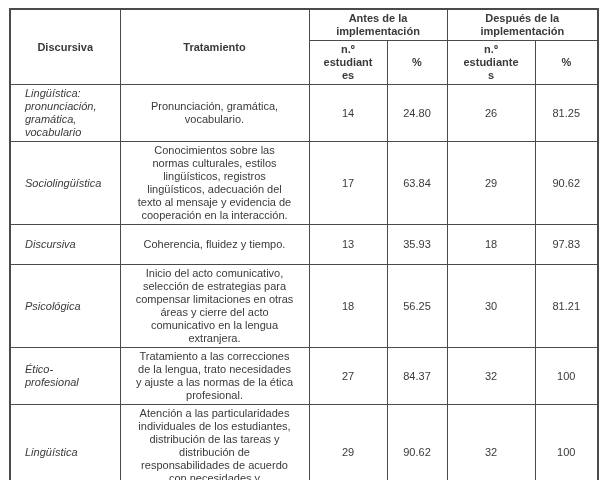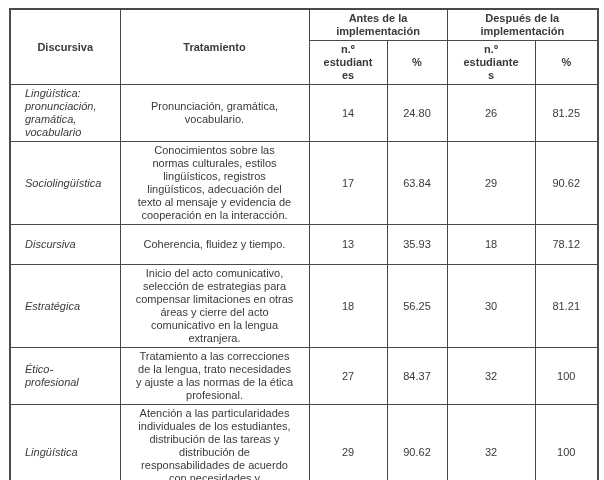--- a/index.html
+++ b/index.html
@@ -98,24 +98,24 @@
         <td class="cell-num">63.84</td>
         <td class="cell-num">29</td>
         <td class="cell-num">90.62</td>
       </tr>
       <tr class="r3">
         <td class="cell-dim">Discursiva</td>
         <td class="cell-ind">Coherencia, fluidez y tiempo.</td>
         <td class="cell-num">13</td>
         <td class="cell-num">35.93</td>
         <td class="cell-num">18</td>
-        <td class="cell-num">78.12</td>
+        <td class="cell-num">97.83</td>
       </tr>
       <tr class="r4">
-        <td class="cell-dim">Estratégica</td>
+        <td class="cell-dim">Psicológica</td>
         <td class="cell-ind">Inicio del acto comunicativo, selección de estrategias para compensar limitaciones en otras áreas y cierre del acto comunicativo en la lengua extranjera.</td>
         <td class="cell-num">18</td>
         <td class="cell-num">56.25</td>
         <td class="cell-num">30</td>
         <td class="cell-num">81.21</td>
       </tr>
       <tr class="r5">
         <td class="cell-dim">Ético-profesional</td>
         <td class="cell-ind">Tratamiento a las correcciones de la lengua, trato necesidades y ajuste a las normas de la ética profesional.</td>
         <td class="cell-num">27</td>

